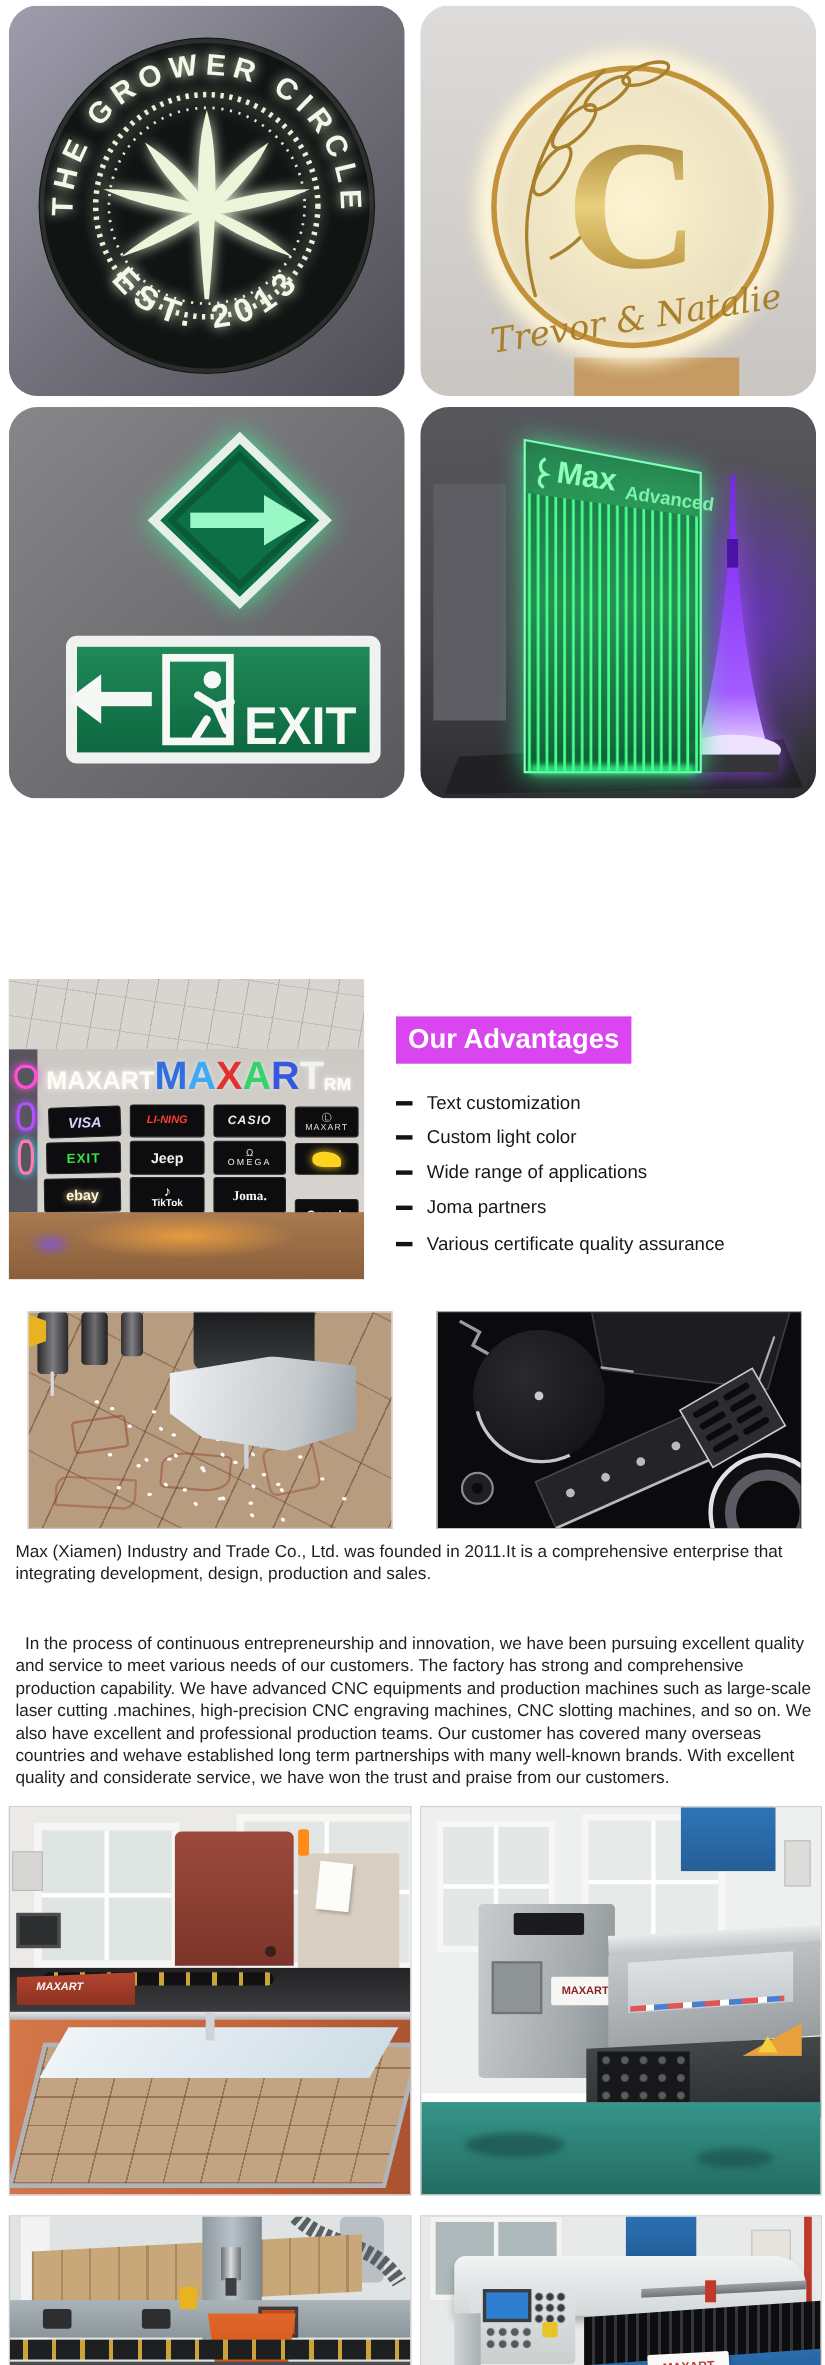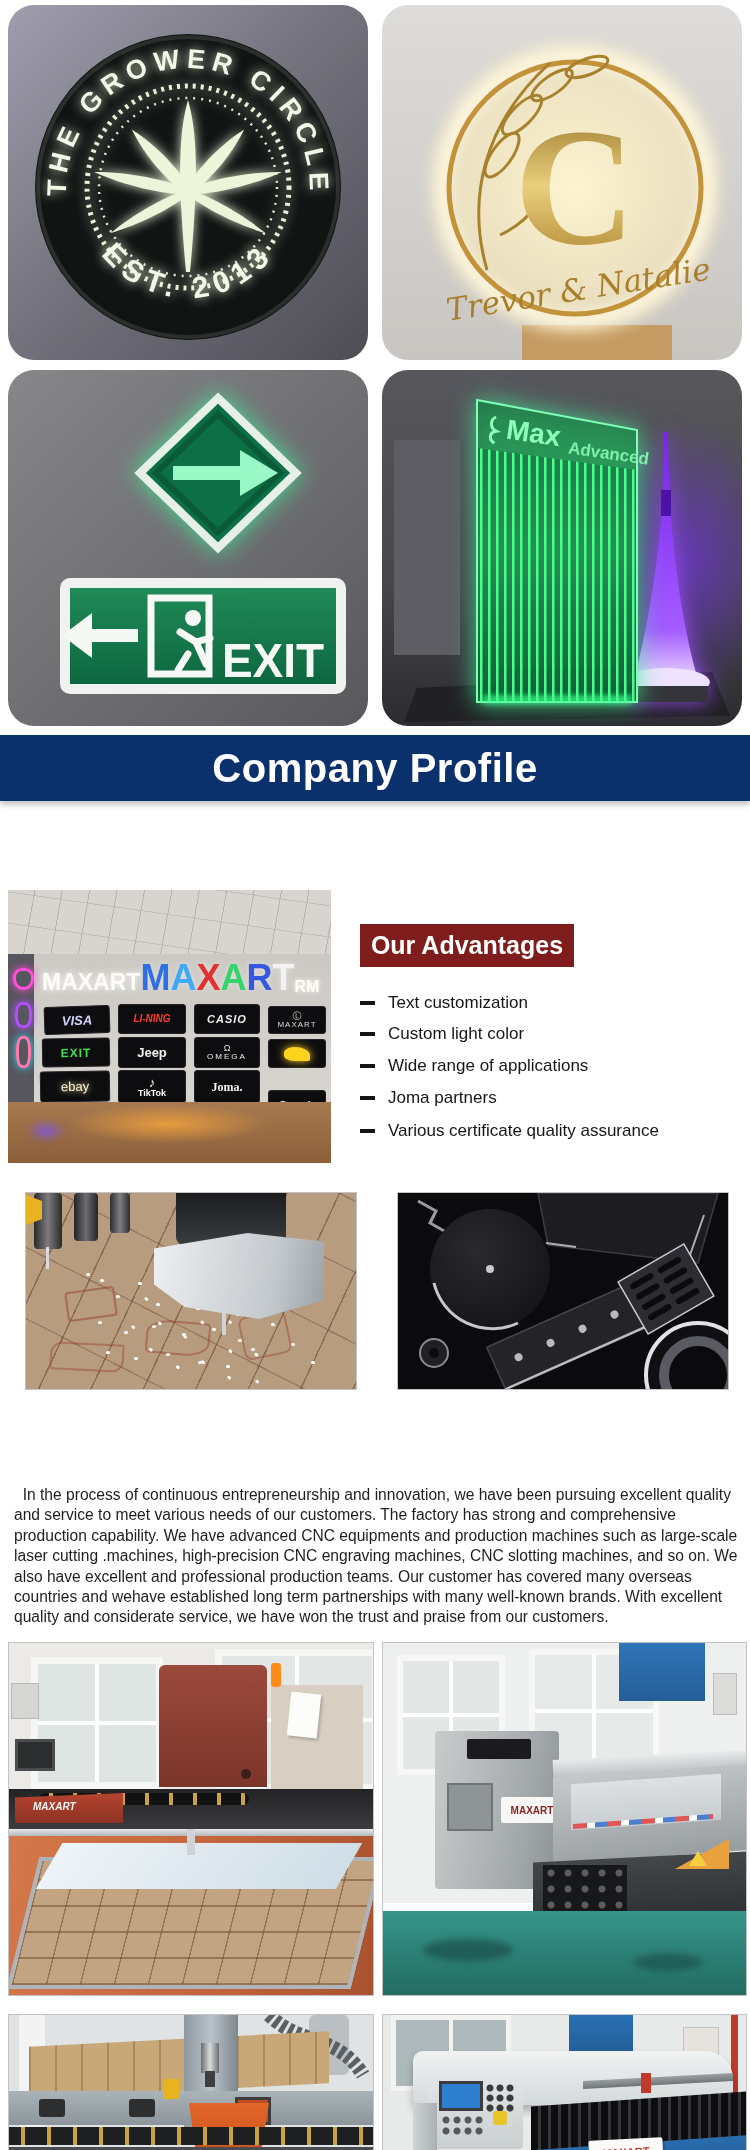--- a/index.html
+++ b/index.html
@@ -11,21 +11,21 @@
   .framed{border:1px solid #c3c3c3;background:#fff;}
   svg{display:block;}
 
   
   #banner{position:absolute;left:0;top:735px;width:750px;height:66px;background:#0a316b;
           display:flex;align-items:center;justify-content:center;
           box-shadow:0 4px 5px rgba(0,0,0,.22);}
   #banner .t{color:#fff;font-size:40px;font-weight:bold;letter-spacing:.5px;}
 
   
-  #adv-box{position:absolute;left:360px;top:924px;width:214px;height:43px;background:#7f1d1d;
+  #adv-box{position:absolute;left:360px;top:924px;width:214px;height:43px;background:#d946ef;
            display:flex;align-items:center;justify-content:center;}
   #adv-box .t{color:#fff;font-size:25px;font-weight:bold;}
   .adv-row{position:absolute;left:360px;display:flex;align-items:flex-start;}
   .adv-dash{width:15px;height:4px;background:#141414;margin:8px 13px 0 0;flex:0 0 auto;}
   .adv-txt{font-size:17px;color:#161616;}
 
   
   .para{position:absolute;left:14px;width:724px;font-size:15.6px;line-height:20.4px;
         color:#1e1e1e;white-space:pre-wrap;}
 
@@ -34,21 +34,21 @@
       display:flex;flex-direction:column;align-items:center;justify-content:center;line-height:1;}
   .lb span{display:block;}
   .lx-visa{color:#d6d2ff;font-style:italic;font-weight:bold;font-size:13px;}
   .lx-lining{color:#ff3b30;font-weight:bold;font-size:10px;font-style:italic;}
   .lx-dream{color:#ededed;font-style:italic;font-weight:bold;font-size:11px;letter-spacing:1px;}
   .lx-lexus{color:#dcdcdc;font-size:8px;letter-spacing:1px;}
   .lx-sym{color:#dcdcdc;font-size:9px;}
   .lx-casio{color:#39e04a;font-weight:bold;font-size:12px;letter-spacing:1px;}
   .lx-jeep{color:#f2f2f2;font-weight:bold;font-size:13px;}
   .lx-omega{color:#ededed;font-size:8px;letter-spacing:2px;}
-  .lx-ebay{color:#fdf6d8;font-weight:normal;font-size:13px;text-shadow:0 0 6px #ffe9a0;}
+  .lx-ebay{color:#fdf6d8;font-weight:bold;font-size:13px;text-shadow:0 0 6px #ffe9a0;}
   .lx-tiktok{color:#ffffff;font-weight:bold;font-size:9px;}
   .lx-joma{color:#f7f7f7;font-family:"Liberation Serif",serif;font-weight:bold;font-size:12px;}
   .lx-google{color:#f0f0f0;font-weight:bold;font-size:11px;}
   .bigL{font-weight:bold;font-size:36px;line-height:1;text-shadow:0 0 6px rgba(255,255,255,.45);}
 
   .glow-green{filter:drop-shadow(0 0 12px rgba(64,240,150,.85));}
   .glow-soft{filter:drop-shadow(0 0 6px rgba(245,255,225,.9));}
 
   
   .shaving{position:absolute;width:4px;height:3px;background:#fff;border-radius:2px;
@@ -233,23 +233,20 @@
         <g transform="rotate(8 120 62)">
           <path d="M112,48 c-6,4 -4,12 2,14 c-7,2 -6,10 0,12" stroke="#8dffb8" stroke-width="3" fill="none"></path>
           <text x="124" y="68" font-family="Liberation Sans,sans-serif" font-size="28" font-weight="bold" fill="#8dffb8">Max</text>
           <text x="188" y="74" font-family="Liberation Sans,sans-serif" font-size="17" font-weight="bold" fill="#7df0aa">Advanced</text>
         </g>
         <rect x="100" y="326" width="150" height="7" fill="#3cff8e" style="filter:blur(3px)"></rect>
       </g>
     </svg>
   </div>
 
-  <div id="banner">
-    <div class="t">Company Profile</div>
-  </div>
 
   <div class="photo" style="left:8px;top:890px;width:323px;height:273px;background:#cfccc7;">
     <div class="abs" style="left:0;top:0;width:323px;height:64px;background:#d8d5d0;
          background-image:repeating-linear-gradient(100deg,transparent 0 26px,#b7b4af 26px 27px),
          repeating-linear-gradient(8deg,transparent 0 30px,#c2bfba 30px 31px);"></div>
     <div class="abs" style="left:0;top:64px;width:323px;height:148px;
          background:linear-gradient(#ccc9c4,#d8d5d0);"></div>
 
     <div class="abs" style="left:0;top:64px;width:26px;height:148px;background:#57555e;"></div>
     <div class="abs" style="left:5px;top:78px;width:15px;height:16px;border:3px solid #ff4fd8;
@@ -403,20 +400,21 @@
       </g>
       <g>
         <circle cx="300" cy="182" r="52" fill="#101013" stroke="#e2e2e8" stroke-width="4"></circle>
         <circle cx="300" cy="182" r="34" fill="#0b0b0d" stroke="#5a5a62" stroke-width="10"></circle>
       </g>
       <circle cx="36" cy="160" r="14" fill="#202024" stroke="#8a8a92" stroke-width="2"></circle>
       <circle cx="36" cy="160" r="5" fill="#0b0b0d"></circle>
     </svg>
   </div>
 
+  <div class="para" style="top:1401px;">Max (Xiamen) Industry and Trade Co., Ltd. was founded in 2011.It is a comprehensive enterprise that integrating development, design, production and sales.</div>
   <div class="para" style="top:1485px;">  In the process of continuous entrepreneurship and innovation, we have been pursuing excellent quality and service to meet various needs of our customers. The factory has strong and comprehensive production capability. We have advanced CNC equipments and production machines such as large-scale laser cutting .machines, high-precision CNC engraving machines, CNC slotting machines, and so on. We also have excellent and professional production teams. Our customer has covered many overseas countries and wehave established long term partnerships with many well-known brands. With excellent quality and considerate service, we have won the trust and praise from our customers.</div>
 
   <div class="photo framed" style="left:8px;top:1642px;width:364px;height:352px;">
     <div class="abs" style="left:0;top:0;width:364px;height:200px;background:#eceae7;"></div>
     <div class="abs" style="left:22px;top:14px;width:118px;height:118px;background:#dfe5e3;border:7px solid #f6f6f4;
          background-image:linear-gradient(#fff 0 0),linear-gradient(#fff 0 0);background-size:4px 100%,100% 4px;
          background-position:center,center;background-repeat:no-repeat;"></div>
     <div class="abs" style="left:206px;top:6px;width:150px;height:128px;background:#e2e7e5;border:7px solid #f6f6f4;
          background-image:linear-gradient(#fff 0 0),linear-gradient(#fff 0 0);background-size:4px 100%,100% 4px;
          background-position:center,center;background-repeat:no-repeat;"></div>

